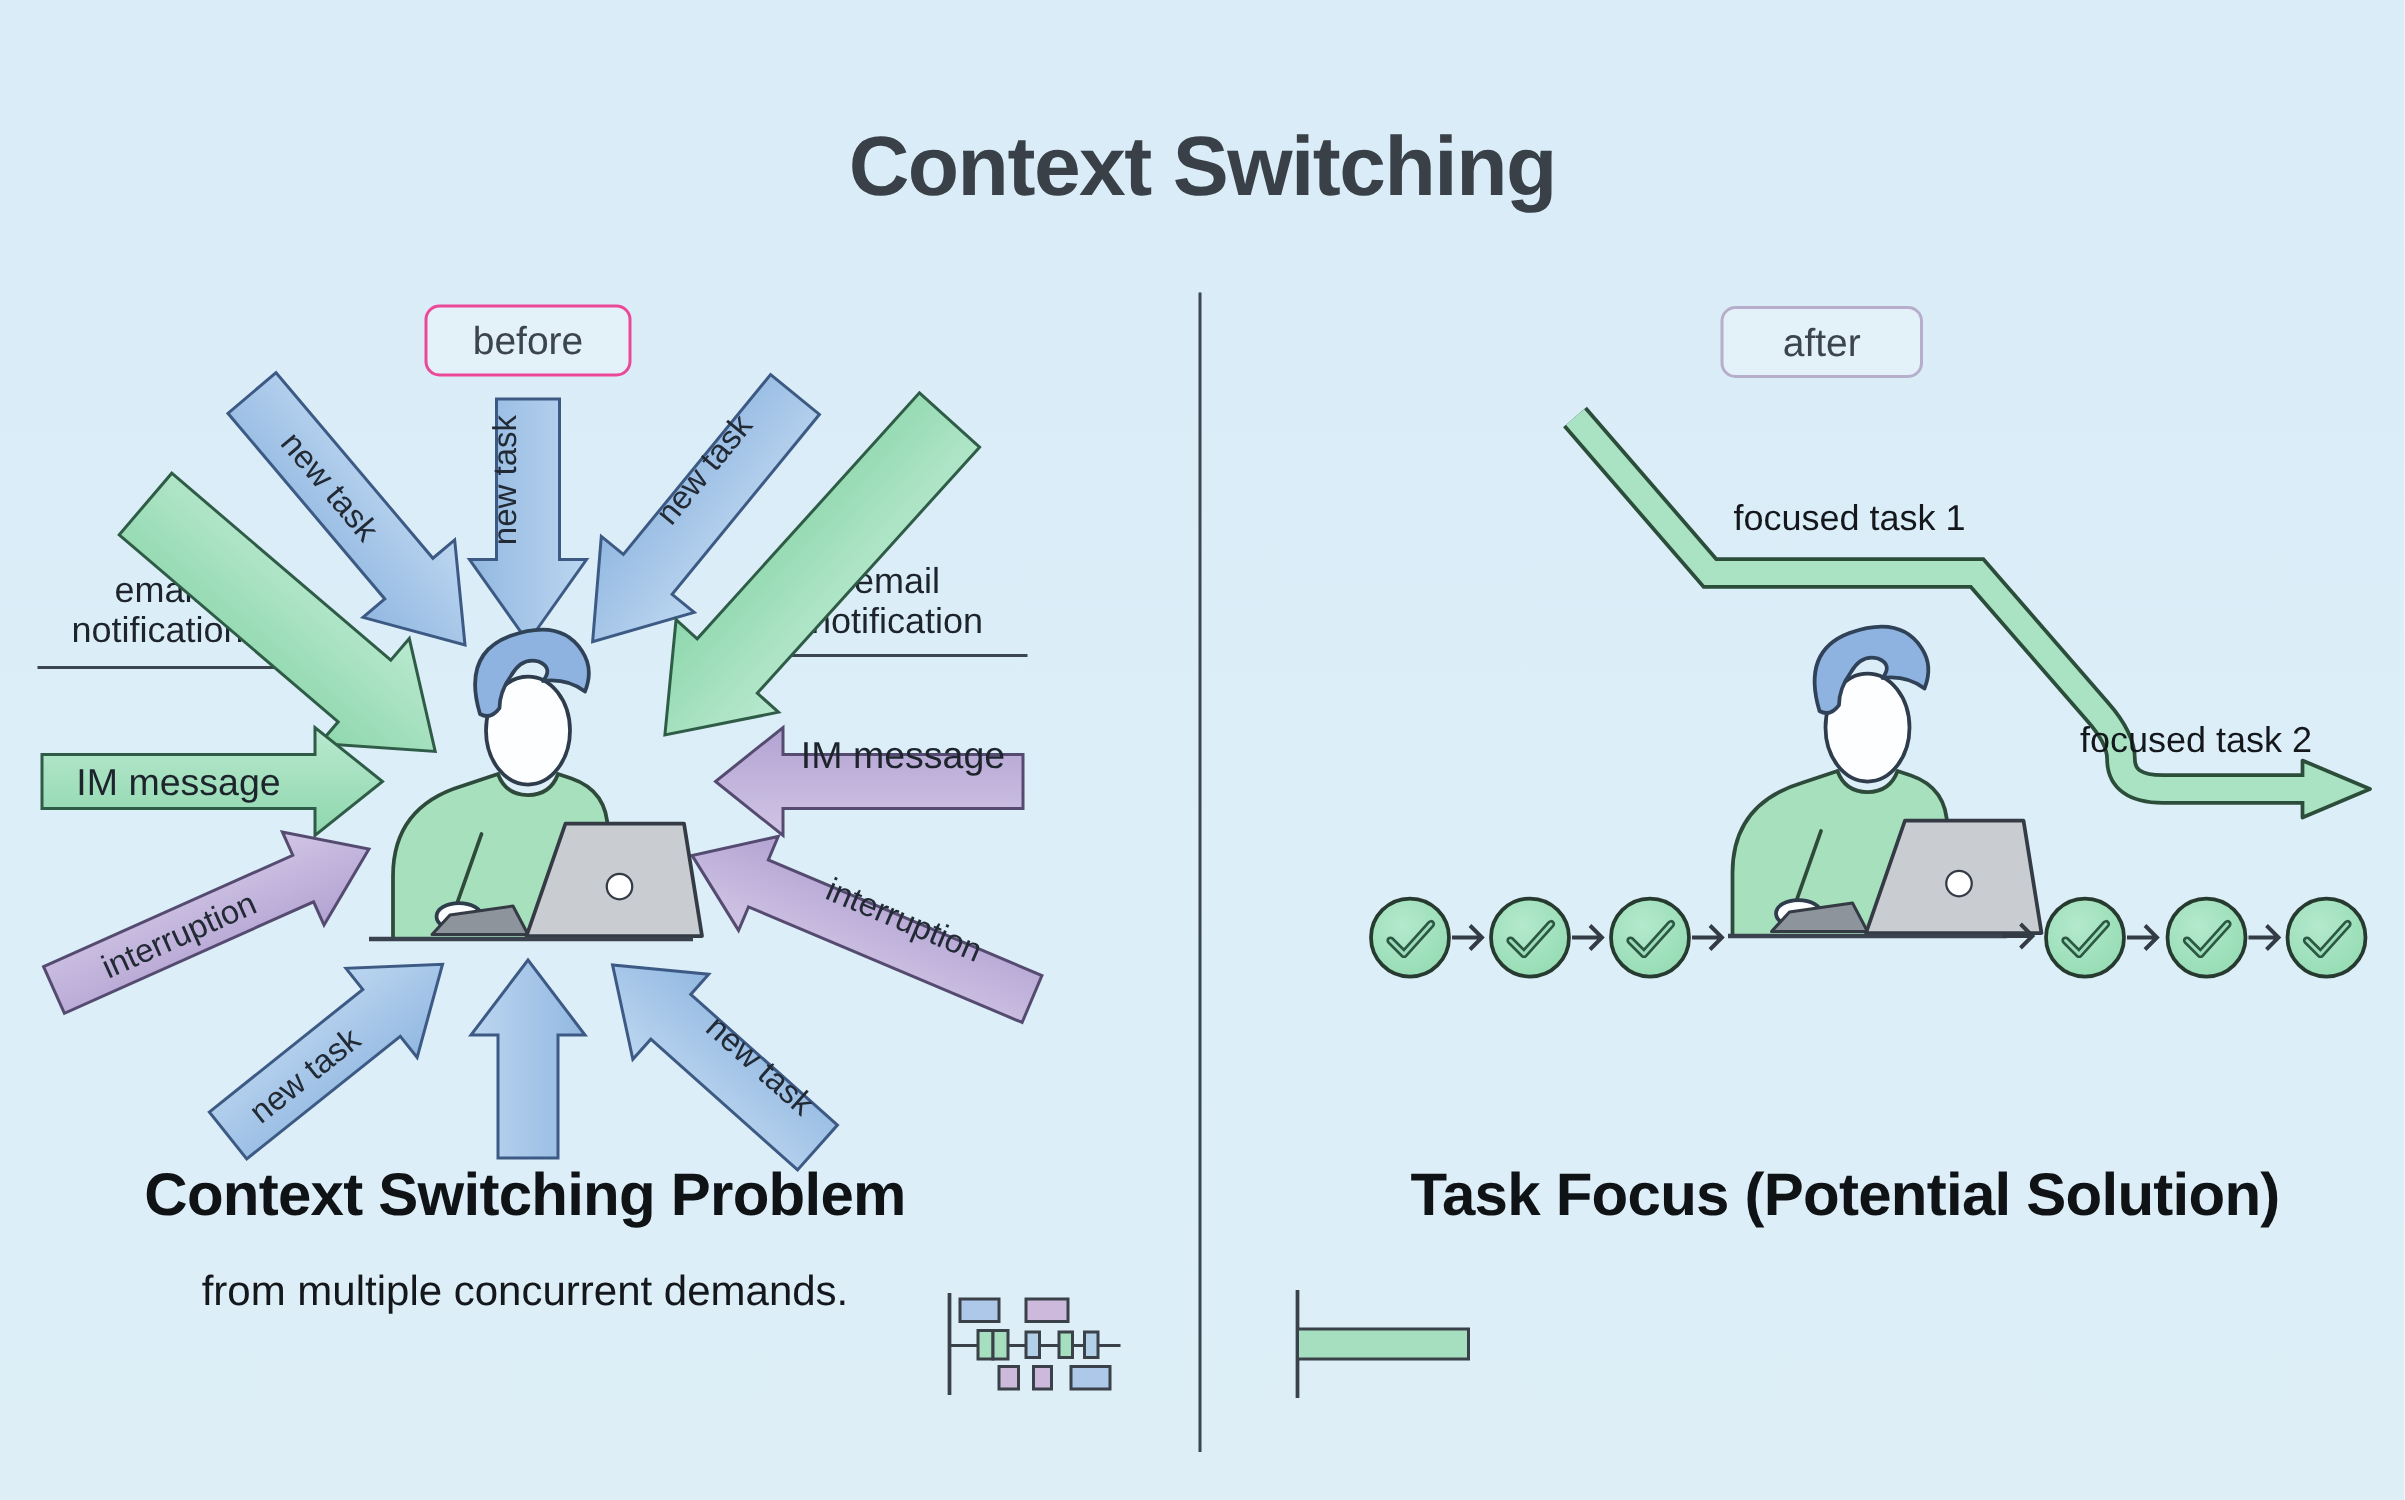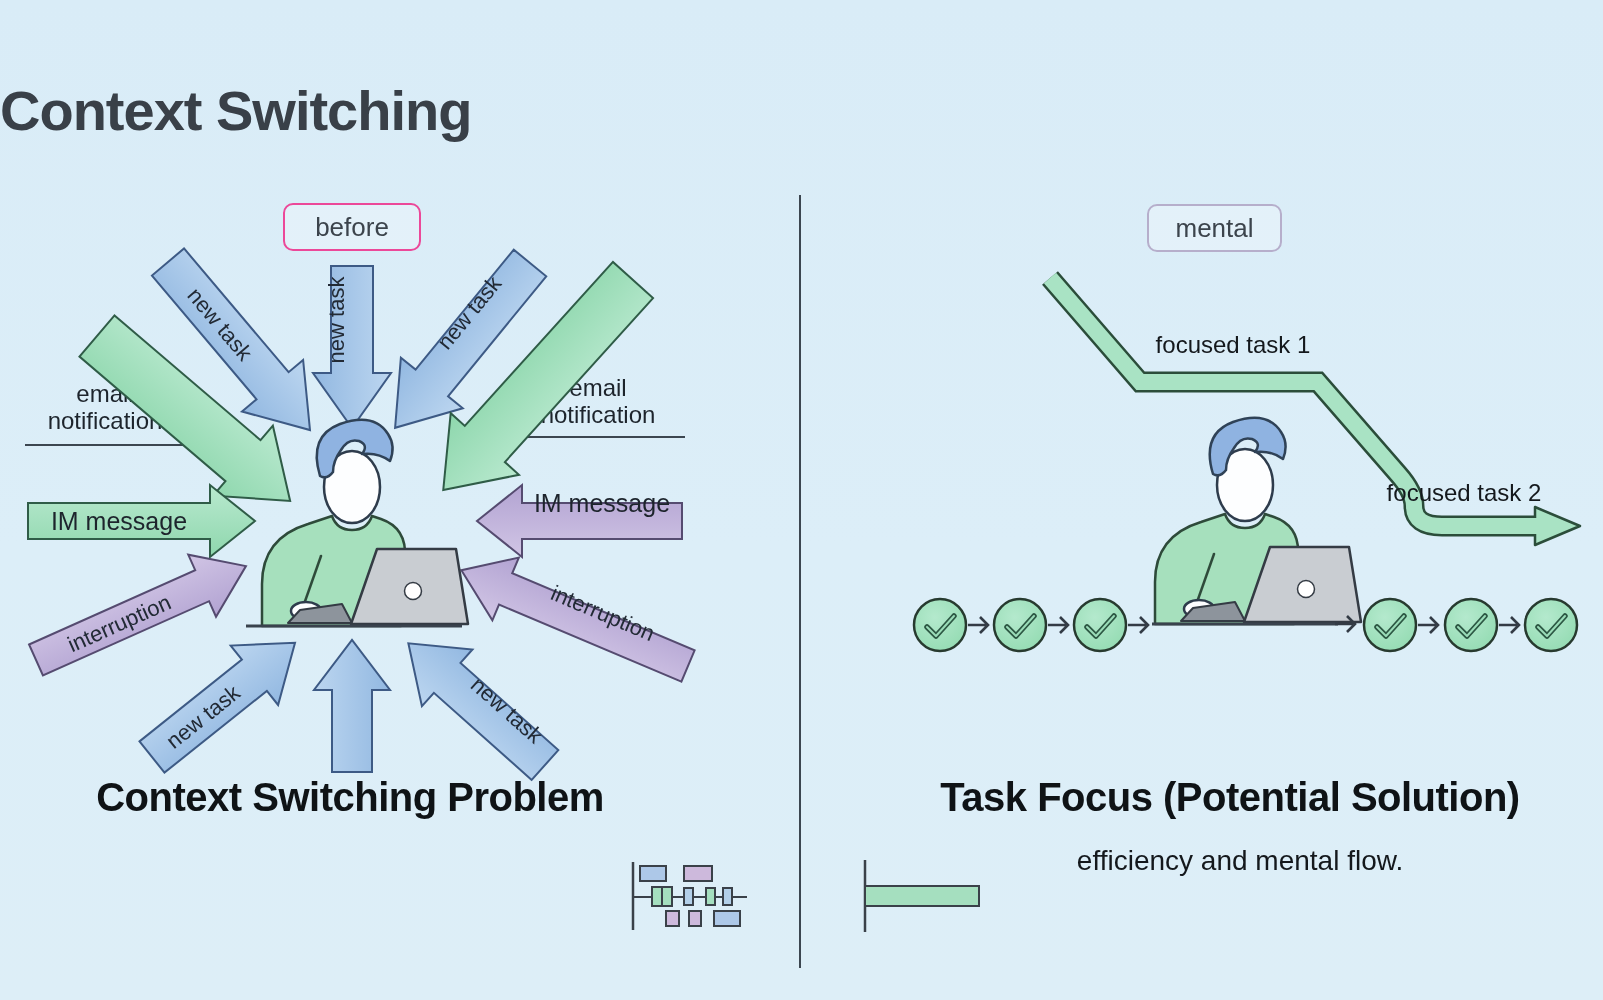--- a/index.html
+++ b/index.html
@@ -3,21 +3,21 @@
 <meta charset="utf-8">
 <style>
   html,body{margin:0;padding:0;}
   body{
     width:1603px;height:1000px;overflow:hidden;position:relative;
     background:linear-gradient(180deg,#d9ecf7 0%,#dceef8 55%,#ddeef7 100%);
     font-family:"Liberation Sans", sans-serif;color:#14181c;
   }
   .abs{position:absolute;}
   .main-title{
-    top:78px;left:0;width:1603px;
+    top:78px;left:0;width:1603px;text-align:center;
     font-size:56px;font-weight:700;color:#394048;letter-spacing:-1px;
   }
   .badge{
     height:44px;line-height:44px;text-align:center;border-radius:10px;
     font-size:26px;color:#3c444c;background:rgba(255,255,255,0.25);
   }
   .badge.before{top:203px;left:283px;width:134px;border:2px solid #ec4899;}
   .badge.after{top:204px;left:1147px;width:131px;border:2px solid #b6aecb;}
   .divider{top:195px;left:799px;width:2px;height:773px;background:#3c4650;}
   .email-label{
@@ -42,41 +42,41 @@
   .arrowLabel{font-family:"Liberation Sans",sans-serif;font-size:22px;fill:#222a35;}
   .arrowLabelBig{font-family:"Liberation Sans",sans-serif;font-size:25px;fill:#1d242c;}
   .flowLabel{font-family:"Liberation Sans",sans-serif;font-size:24px;fill:#14181c;text-anchor:middle;}
 </style>
 </head>
 <body>
 
 <div class="abs main-title">Context Switching</div>
 
 <div class="abs badge before">before</div>
-<div class="abs badge after">mental</div>
+<div class="abs badge after">after</div>
 
 <div class="abs divider"></div>
 
 <div class="abs email-label left">
   <div>email</div>
   <div>notification</div>
 </div>
 <div class="abs email-underline left"></div>
 <div class="abs email-label right">
   <div>email</div>
   <div>notification</div>
 </div>
 <div class="abs email-underline right"></div>
 
 <div class="abs heading left">Context Switching Problem</div>
 <div class="abs subtitle left">
+  <div>from multiple concurrent demands.</div>
 </div>
 <div class="abs heading right">Task Focus (Potential Solution)</div>
 <div class="abs subtitle right">
-  <div>efficiency and mental flow.</div>
 </div>
 
 <svg width="1603" height="1000" viewBox="0 0 1603 1000">
   <defs>
     <linearGradient id="gBlue" x1="0" y1="0" x2="0" y2="1">
       <stop offset="0" stop-color="#bcd6f0"></stop>
         <stop offset="1" stop-color="#92b8e1"></stop>
     </linearGradient>
     <linearGradient id="gGreen" x1="0" y1="0" x2="0" y2="1">
       <stop offset="0" stop-color="#b9e9cf"></stop>

